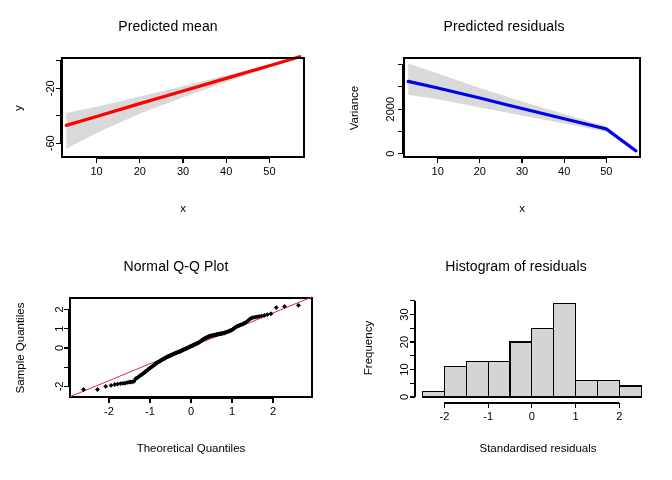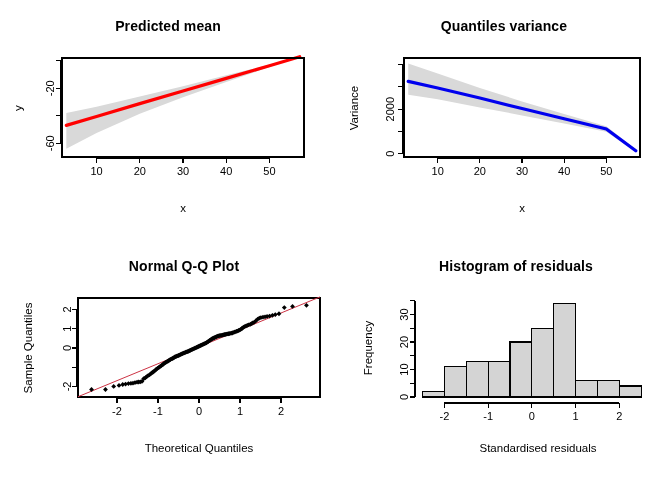--- a/index.html
+++ b/index.html
@@ -20,31 +20,31 @@
     height: 480px;
     background: #ffffff;
   }
   .panel {
     position: absolute;
     width: 336px;
     height: 240px;
   }
   .panel-tl { left: 0;   top: 0;   }
   .panel-tr { left: 336px; top: 0; }
-  .panel-bl { left: 16px;   top: 240px; }
+  .panel-bl { left: 8px;   top: 240px; }
   .panel-br { left: 348px; top: 240px; }
 
   .panel-title {
     position: absolute;
     left: 0;
     top: 18px;
     width: 336px;
     text-align: center;
     font-size: 14px;
-    font-weight: bold;
+    font-weight: normal;
     letter-spacing: 0.1px;
     white-space: nowrap;
   }
   .plot-svg {
     position: absolute;
     left: 0;
     top: 0;
     width: 336px;
     height: 240px;
     display: block;
@@ -133,21 +133,21 @@
           <line x1="61" y1="88.25" x2="56" y2="88.25" class="tick"></line>
           <text x="50" y="88.25" text-anchor="middle" dominant-baseline="central" class="ticklab" transform="rotate(-90 50 88.25)">-20</text>
           <line x1="61" y1="60.75" x2="56" y2="60.75" class="tick"></line>
         </g>
       <text x="22" y="108" class="axlab" text-anchor="middle" transform="rotate(-90 22 108)">y</text>
       <text x="183" y="212" class="axlab" text-anchor="middle">x</text>
     </svg>
   </div>
 
   <div class="panel panel-tr">
-    <div class="panel-title">Quantiles variance</div>
+    <div class="panel-title">Predicted residuals</div>
     <svg class="plot-svg" viewBox="0 0 336 240">
       <g id="tr-band">
           <path d="M72.21428571428571 63.561797752808985L101.71428571428572 73.57303370786518L143.85714285714286 88.03370786516854L186 101.3820224719101L228.14285714285714 114.0629213483146L270.2857142857143 126.29887640449438L299.7857142857143 149.2134831460674L299.7857142857143 151.88314606741574L270.2857142857143 131.638202247191L228.14285714285714 123.40674157303371L186 115.39775280898877L143.85714285714286 107.38876404494381L101.71428571428572 99.15730337078651L72.21428571428571 94.70786516853933Z" class="band"></path>
         </g>
       <path id="tr-line" class="meanline" stroke="#0000ee" d="M72.21428571428571 81.35955056179776L101.71428571428572 88.03370786516854L143.85714285714286 98.04494382022472L186 108.50112359550562L228.14285714285714 118.73483146067416L270.2857142857143 128.9685393258427L299.7857142857143 150.77078651685395"></path>
       <rect x="68" y="58" width="236" height="99" class="box-line"></rect>
       <g id="tr-axes">
           <line x1="101.71428571428572" y1="158" x2="270.2857142857143" y2="158" class="axis-line"></line>
           <line x1="101.71428571428572" y1="158" x2="101.71428571428572" y2="163" class="tick"></line>
           <text x="101.71428571428572" y="175" text-anchor="middle" class="ticklab">10</text>

